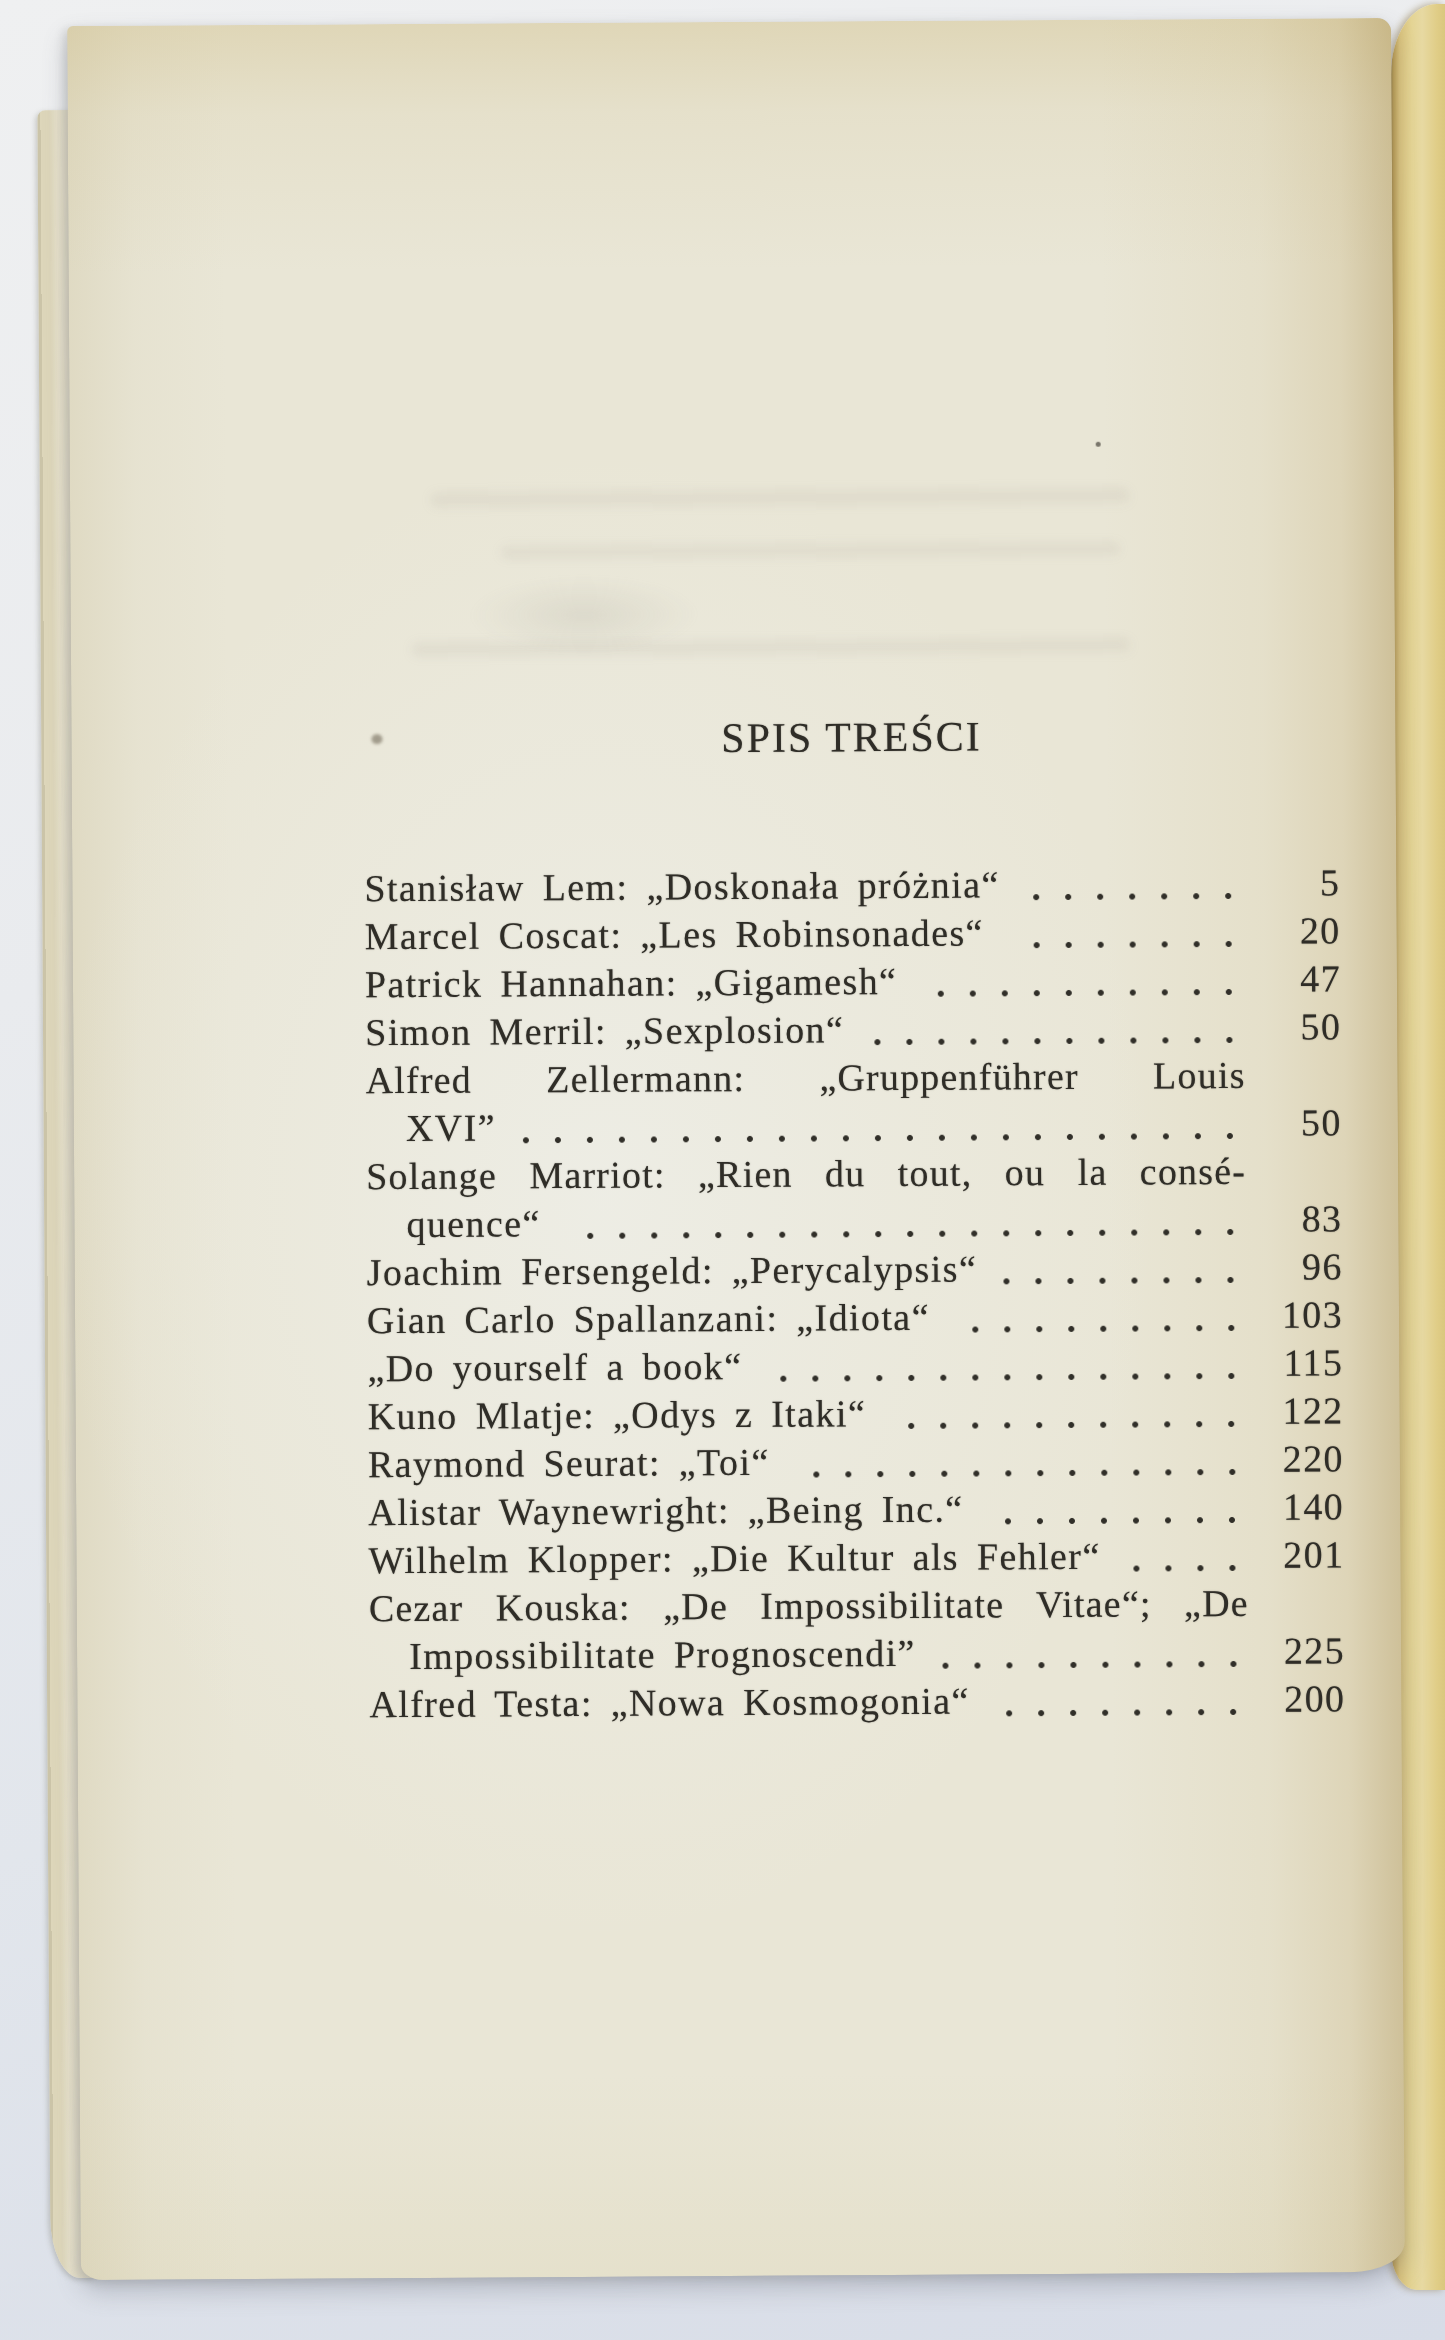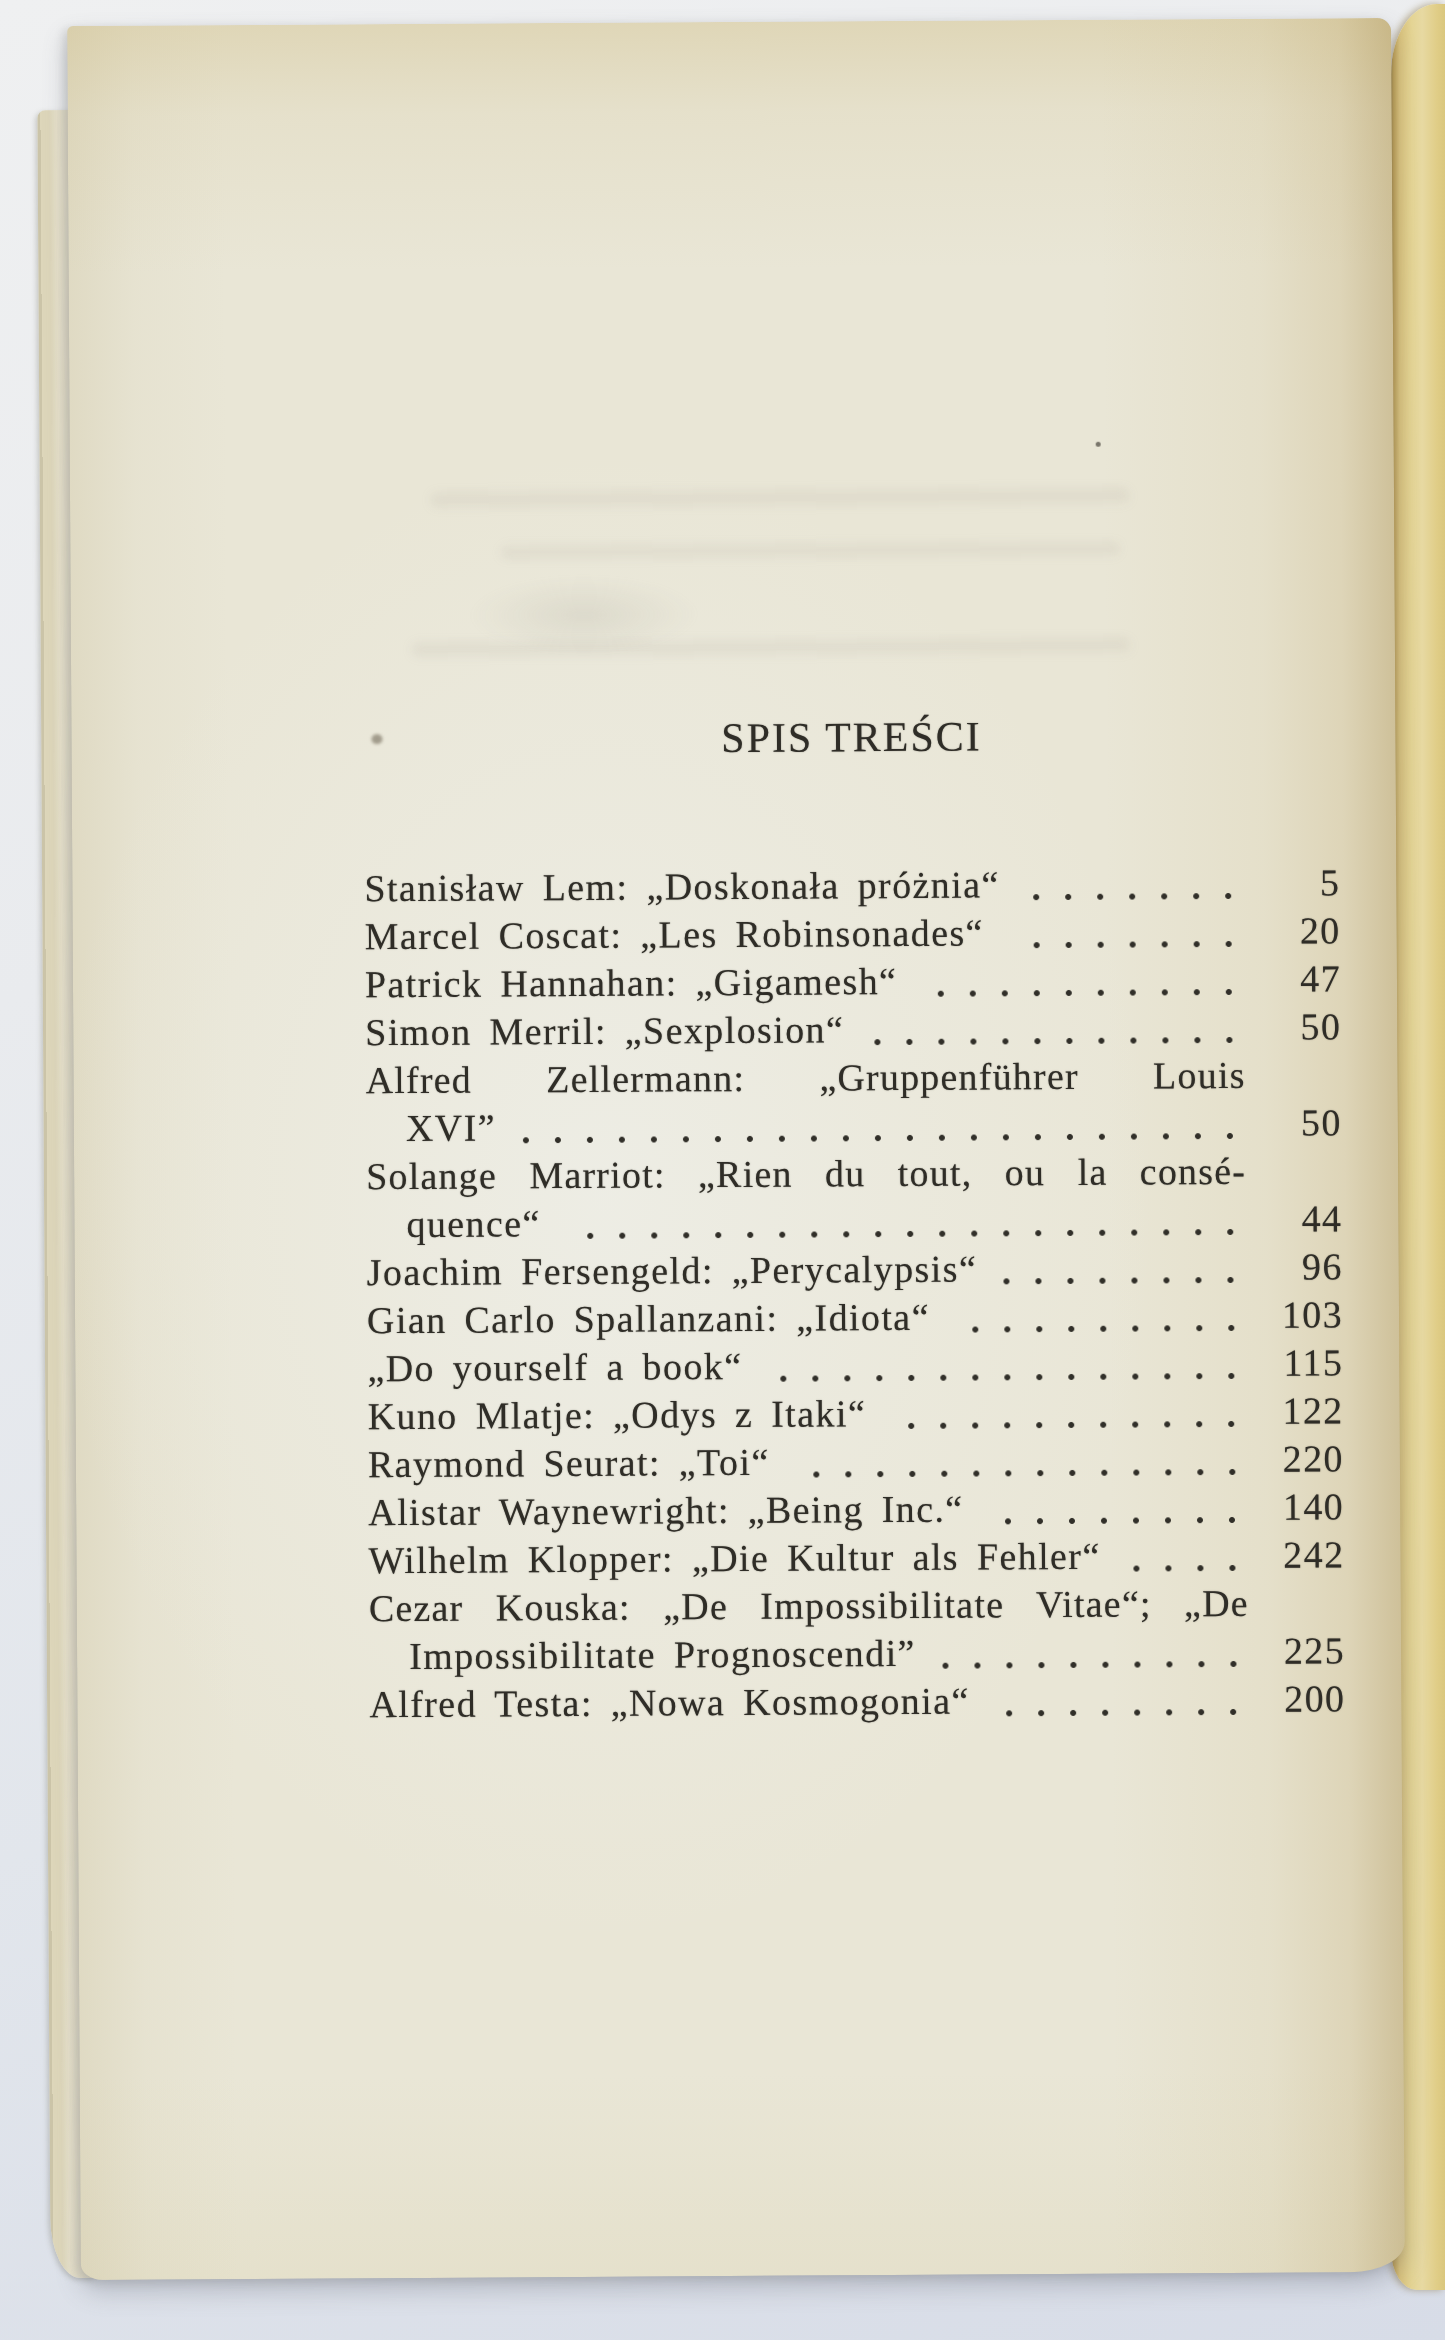--- a/index.html
+++ b/index.html
@@ -127,21 +127,21 @@
           <span class="entry-text">XVI”</span>
           <span class="leader"></span>
           <span class="page-num">50</span>
         </div>
         <div class="toc-row wrap-row">
           <span class="entry-text just">Solange Marriot: „Rien du tout, ou la consé-</span>
         </div>
         <div class="toc-row indent">
           <span class="entry-text">quence“</span>
           <span class="leader"></span>
-          <span class="page-num">44</span>
+          <span class="page-num">83</span>
         </div>
         <div class="toc-row">
           <span class="entry-text">Joachim Fersengeld: „Perycalypsis“</span>
           <span class="leader"></span>
           <span class="page-num">96</span>
         </div>
         <div class="toc-row">
           <span class="entry-text">Gian Carlo Spallanzani: „Idiota“</span>
           <span class="leader"></span>
           <span class="page-num">103</span>
@@ -162,21 +162,21 @@
           <span class="page-num">220</span>
         </div>
         <div class="toc-row">
           <span class="entry-text">Alistar Waynewright: „Being Inc.“</span>
           <span class="leader"></span>
           <span class="page-num">140</span>
         </div>
         <div class="toc-row">
           <span class="entry-text">Wilhelm Klopper: „Die Kultur als Fehler“</span>
           <span class="leader"></span>
-          <span class="page-num">242</span>
+          <span class="page-num">201</span>
         </div>
         <div class="toc-row wrap-row">
           <span class="entry-text just">Cezar Kouska: „De Impossibilitate Vitae“; „De</span>
         </div>
         <div class="toc-row indent">
           <span class="entry-text">Impossibilitate Prognoscendi”</span>
           <span class="leader"></span>
           <span class="page-num">225</span>
         </div>
         <div class="toc-row">

